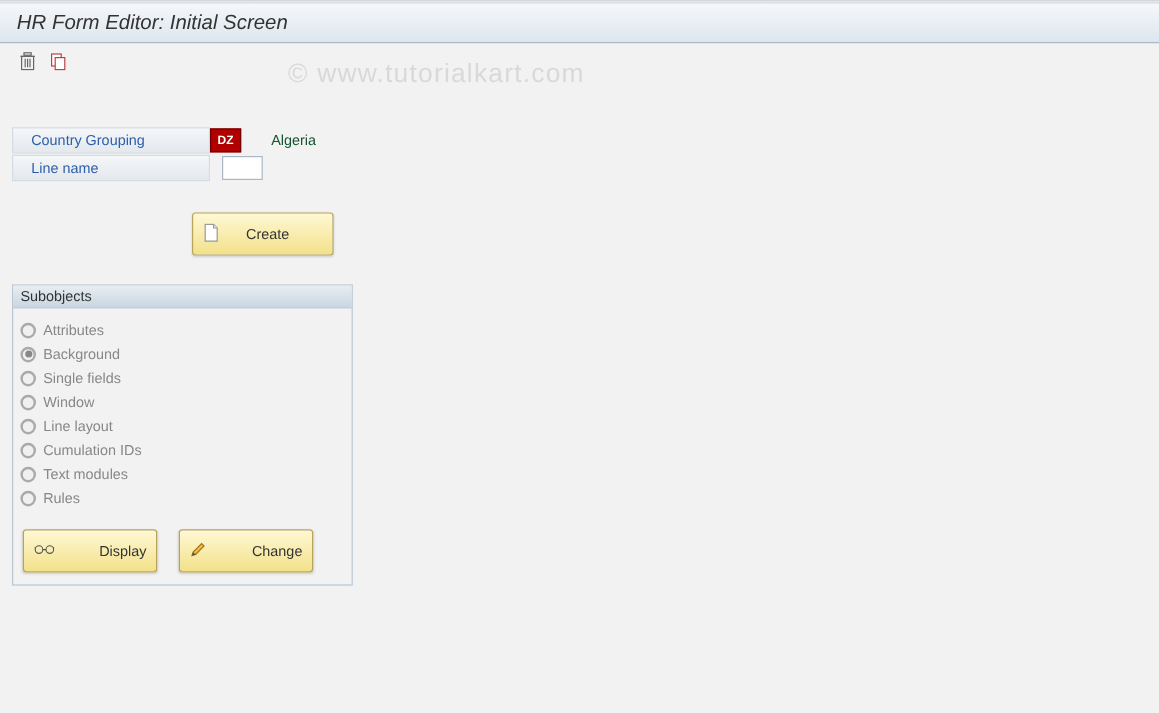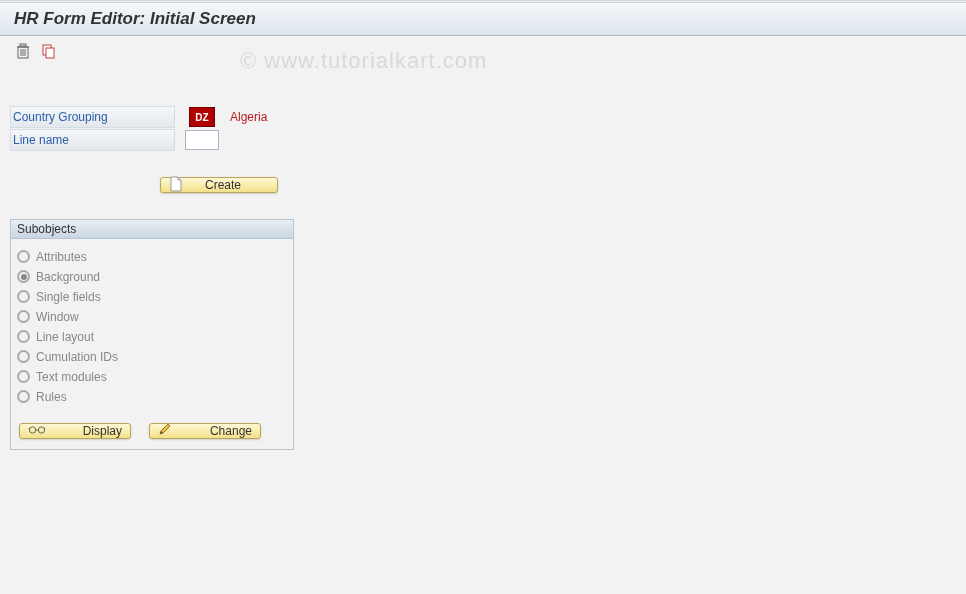--- a/index.html
+++ b/index.html
@@ -18,21 +18,21 @@
       background: linear-gradient(to bottom, #d0d0d0, #f2f2f2);
       border-bottom: 1px solid #c9d5e0;
     }
     .header {
       background: linear-gradient(to bottom, #f5f7fa, #dde6ee);
       border-bottom: 1px solid #aab8c6;
       padding: 6px 14px;
     }
     .header-title {
       font-style: italic;
-      font-weight: bold;
+      font-weight: normal;
       font-size: 17px;
       color: #333;
     }
     .toolbar {
       padding: 6px 14px 6px 14px;
       display: flex;
       gap: 8px;
       align-items: center;
     }
     .tool-icon {
@@ -49,60 +49,59 @@
     .field-row {
       display: flex;
       align-items: center;
       height: 22px;
       margin-bottom: 1px;
     }
     .field-label {
       width: 165px;
       color: #2c5eaa;
       font-size: 12px;
-      padding-left: 2px;
+      padding-left: 15px;
       background: linear-gradient(to bottom, #f5f7f9 0%, #e3e8ed 100%);
       border: 1px solid #d5dde4;
       height: 22px;
       line-height: 20px;
     }
     .cg-value {
       width: 26px;
       height: 20px;
-      margin-left: 14px;
       background: #b00000;
       color: #fff;
       font-weight: bold;
       font-size: 10px;
       text-align: center;
       line-height: 20px;
       border: 1px solid #700000;
     }
     .cg-text {
-      margin-left: 15px;
-      color: #b91c1c;
+      margin-left: 25px;
+      color: #14532d;
     }
     .form-name-input {
       width: 34px;
       height: 20px;
       margin-left: 10px;
       border: 1px solid #a9b7c4;
       background: #fff;
       padding: 0 2px;
       font-size: 12px;
     }
     .create-area {
       margin-top: 26px;
       margin-left: 150px;
     }
     .btn {
       display: inline-flex;
       align-items: center;
       gap: 4px;
-      height: 16px;
+      height: 36px;
       border: 1px solid #b8a559;
       background: linear-gradient(to bottom, #fff8d4, #f2e18a);
       border-radius: 3px;
       cursor: pointer;
       font-size: 12px;
       color: #333;
       box-shadow: 0 1px 2px rgba(0,0,0,0.15);
     }
     .btn-create {
       width: 118px;

